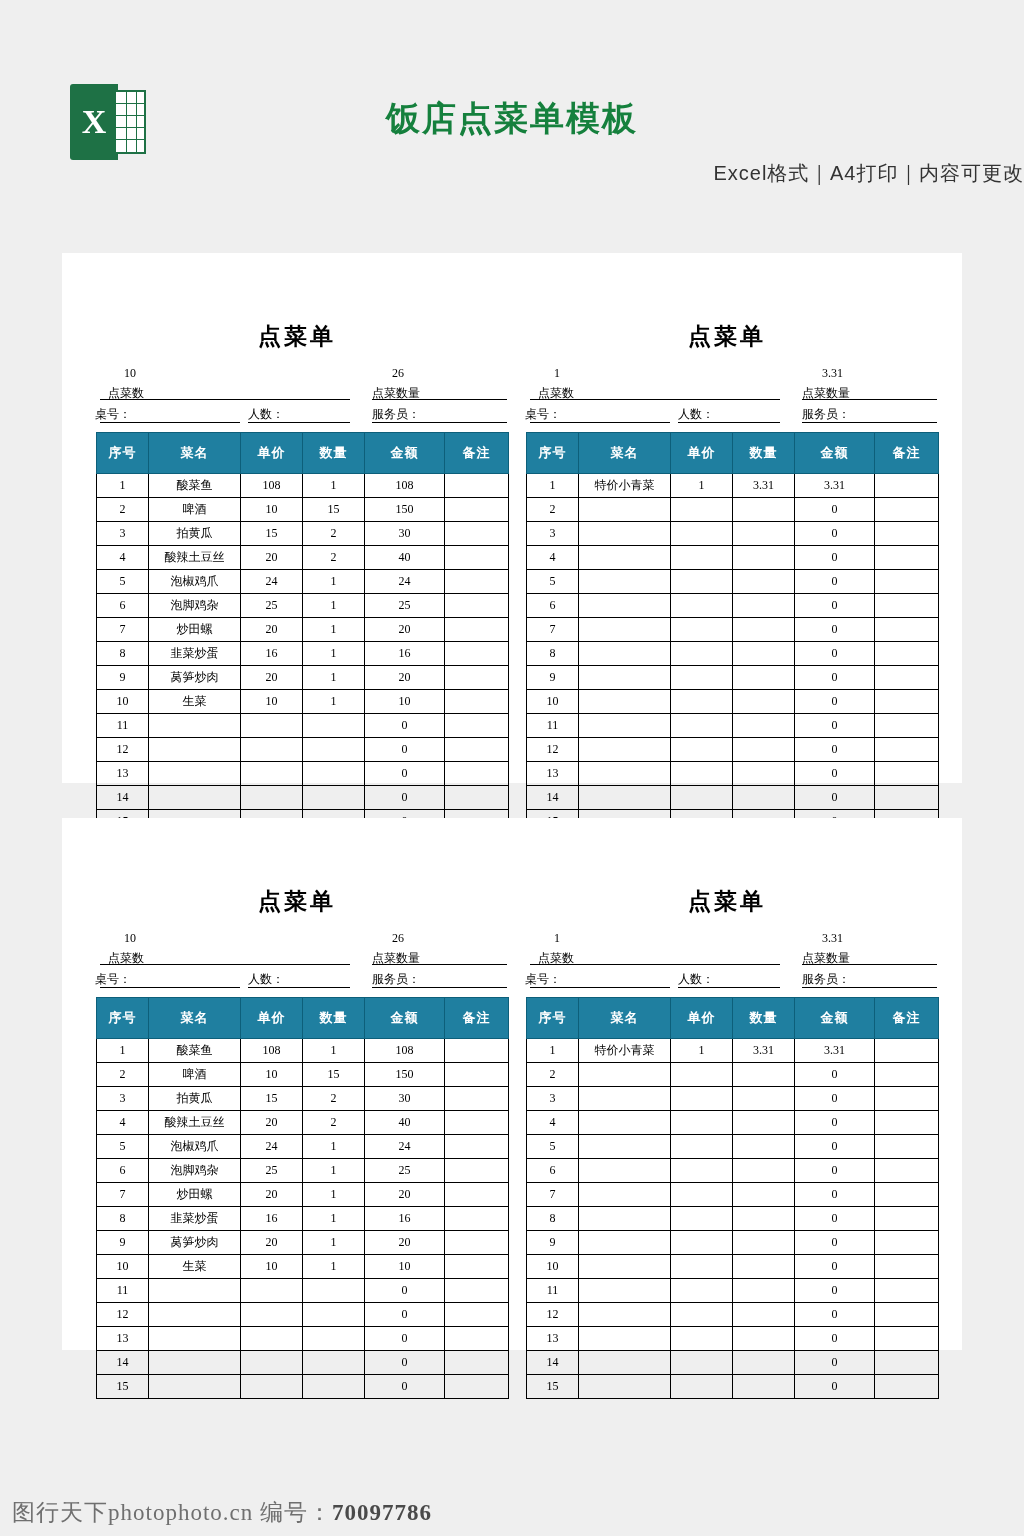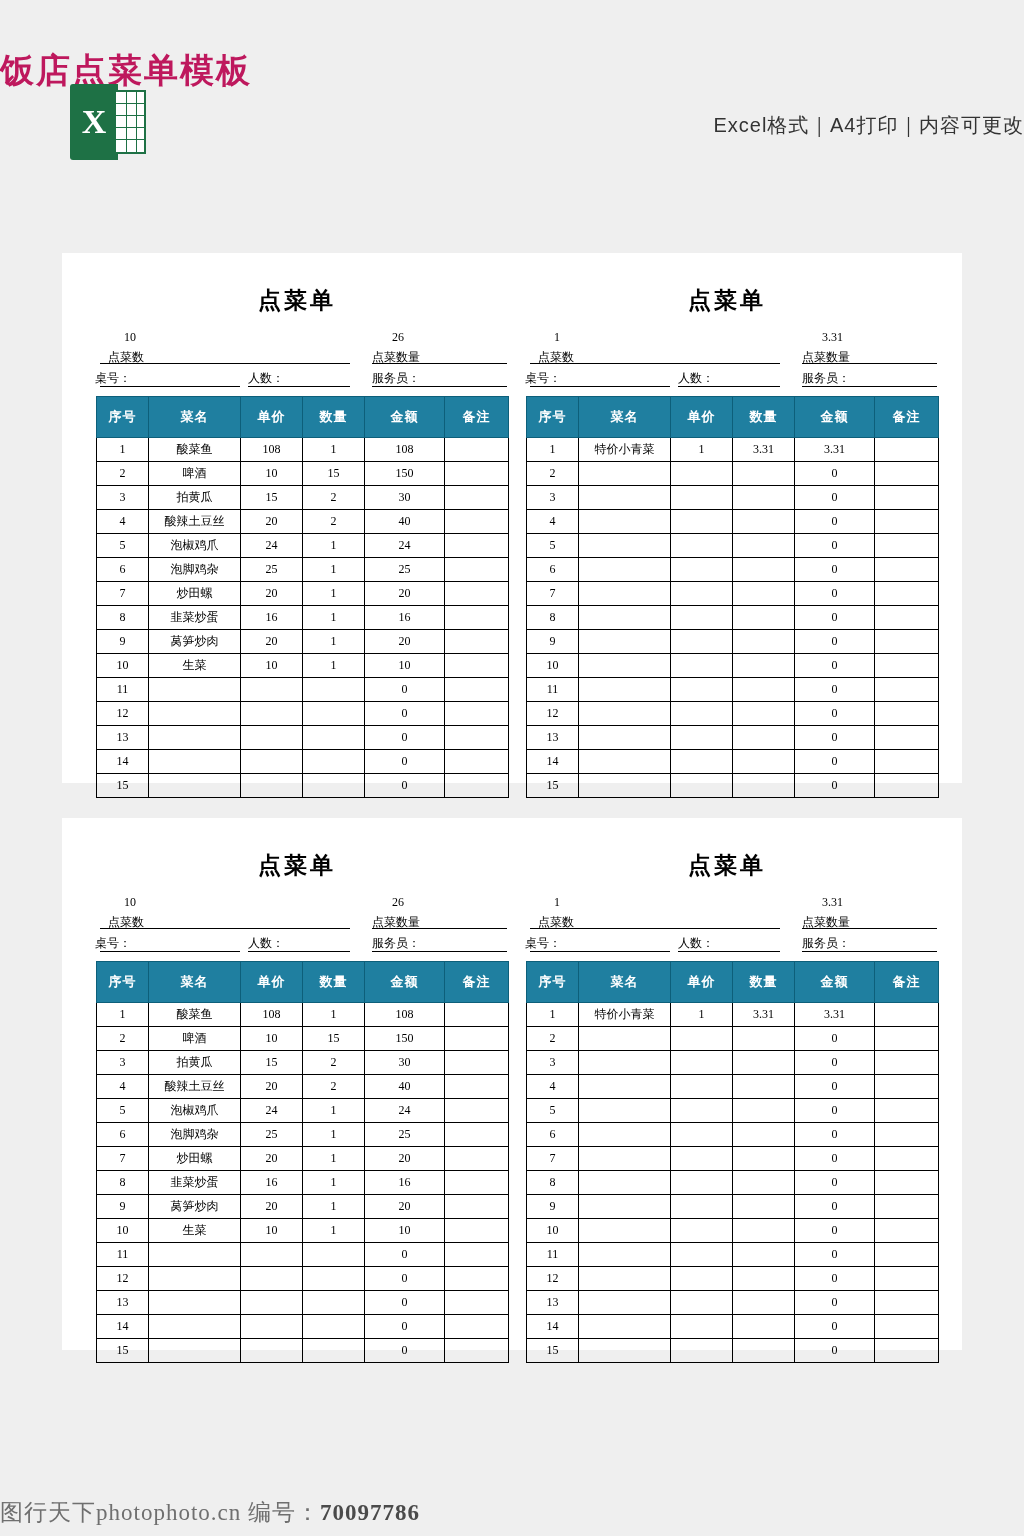--- a/index.html
+++ b/index.html
@@ -45,24 +45,25 @@
   }
   .xl-logo .sheet i {
     position: absolute; left: 0; right: 0;
     height: 1px; background: #1e7145; display: block;
   }
   .xl-logo .sheet b {
     position: absolute; top: 0; bottom: 0;
     width: 1px; background: #1e7145; display: block;
   }
   .title {
-    color: #be185d;
+    text-align: center;
+    color: #15803d;
     font-size: 34px;
     font-weight: bold;
-    padding-top: 48px;
+    padding-top: 96px;
     letter-spacing: 2px;
   }
   .subtitle {
     text-align: right;
     color: #333;
     font-size: 20px;
     padding-top: 18px;
     letter-spacing: 1px;
   }
 
@@ -72,20 +73,21 @@
     left: 62px;
     width: 900px;
     background: #ffffff;
   }
   #sheet-1 { top: 253px; height: 530px; }
   #sheet-2 { top: 818px; height: 532px; }
 
   .forms {
     display: flex;
     padding: 24px 20px 0 20px;
+    margin-top: 36px;
   }
   .form-col { width: 50%; position: relative; }
 
   .form-title {
     text-align: center;
     font-family: "Liberation Serif", serif;
     font-weight: bold;
     font-size: 23px;
     color: #000;
     letter-spacing: 3px;
@@ -152,21 +154,21 @@
   .c-price{ width: 62px; }
   .c-qty  { width: 62px; }
   .c-amt  { width: 80px; }
   .c-note { width: 64px; }
 
   
   .footer {
     position: absolute;
     left: 0; bottom: 8px;
     width: 1012px;
-    padding-left: 0;
+    padding-left: 12px;
     font-family: "Liberation Serif", serif;
     font-size: 23px;
     color: #6f6f6f;
     letter-spacing: 1px;
     white-space: nowrap;
   }
   .footer .num { color: #4a4a4a; font-weight: bold; }
 </style>
 </head>
 <body>

